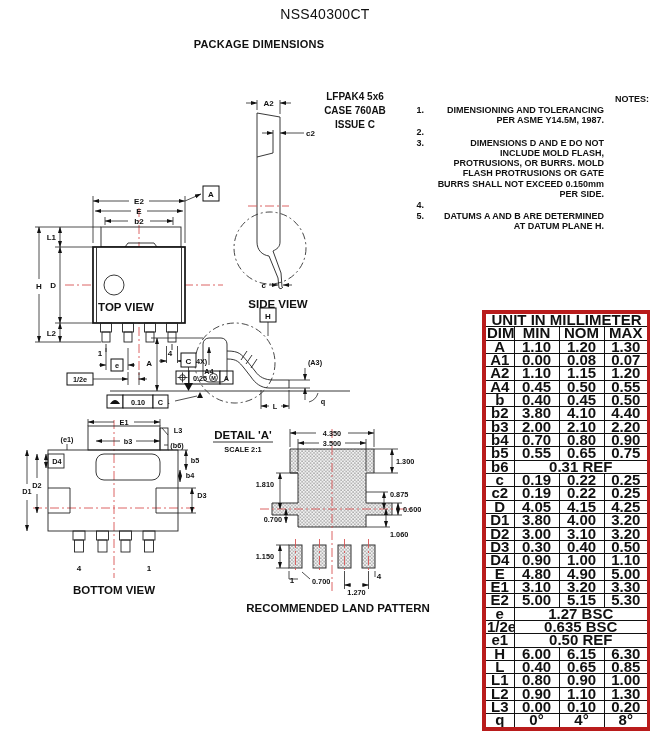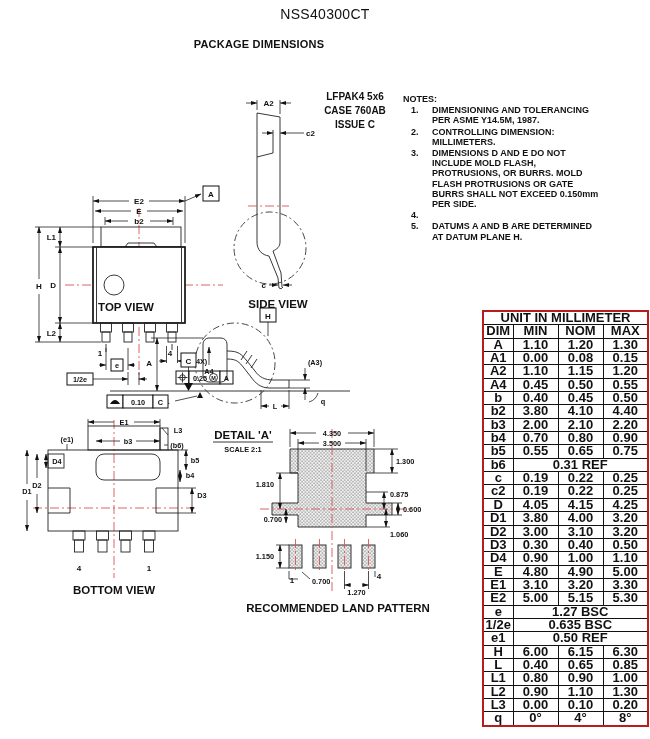--- a/index.html
+++ b/index.html
@@ -1,26 +1,26 @@
 <!DOCTYPE html>
 <html><head>
 <meta charset="utf-8">
 <style>
   html,body{margin:0;padding:0;background:#fff;}
   body{width:650px;height:739px;position:relative;font-family:"Liberation Sans",sans-serif;color:#111;overflow:hidden;}
   .abs{position:absolute;}
   .page-title{top:6px;left:0;width:650px;text-align:center;font-size:14px;font-weight:normal;letter-spacing:.3px;}
   .page-subtitle{top:38px;left:0;width:518px;text-align:center;font-size:11px;font-weight:bold;letter-spacing:.2px;}
   .case-info{left:300px;top:90px;width:110px;text-align:center;font-weight:bold;font-size:10px;line-height:14px;}
-  .notes{left:403px;top:94px;width:246px;font-size:9px;font-weight:bold;line-height:10.2px;}
+  .notes{left:403px;top:94px;width:246px;font-size:9px;font-weight:bold;line-height:10.2px;text-align:right;}
   .notes .nh{margin-bottom:1px;}
   .note-item{display:grid;grid-template-columns:13px 1fr;column-gap:8px;padding-left:8px;margin-bottom:1px;}
   .note-text{width:172px;}
   table.dims{position:absolute;left:482px;top:310px;width:166px;border-collapse:collapse;table-layout:fixed;
-    font-size:13px;font-weight:bold;border:2px solid #b91c1c;}
+    font-size:15px;font-weight:bold;border:4px solid #b91c1c;}
   table.dims td,table.dims th{border:1px solid #111;padding:0 1px;text-align:center;line-height:12.35px;height:12.35px;overflow:hidden;white-space:nowrap;}
   table.dims col.c0{width:30px;} table.dims col.cv{width:45px;}
   svg{position:absolute;overflow:visible;}
   svg text{font-family:"Liberation Sans",sans-serif;font-weight:bold;fill:#111;}
   .t8{font-size:8px;} .t7{font-size:7.3px;} .t11{font-size:11.5px;}
   .dl{stroke:#222;stroke-width:.8;fill:none;}
   .thin{stroke:#222;stroke-width:.9;fill:none;}
   .out{stroke:#111;stroke-width:1.7;fill:#fff;}
   .box{fill:#fff;stroke:#111;stroke-width:1;}
   .red{stroke:#d85353;stroke-width:.9;fill:none;stroke-dasharray:9 3 2 3;}
@@ -54,21 +54,20 @@
 
 <div class="abs notes">
   <div class="nh">NOTES:</div>
   <div id="notes-list">
       <div class="note-item">
         <div>1.</div>
         <div class="note-text">DIMENSIONING AND TOLERANCING PER ASME Y14.5M, 1987.</div>
       </div>
       <div class="note-item">
         <div>2.</div>
-        <div class="note-text">CONTROLLING DIMENSION: MILLIMETERS.</div>
       </div>
       <div class="note-item">
         <div>3.</div>
         <div class="note-text">DIMENSIONS D AND E DO NOT INCLUDE MOLD FLASH, PROTRUSIONS, OR BURRS. MOLD FLASH PROTRUSIONS OR GATE BURRS SHALL NOT EXCEED 0.150mm PER SIDE.</div>
       </div>
       <div class="note-item">
         <div>4.</div>
       </div>
       <div class="note-item">
         <div>5.</div>
@@ -394,21 +393,21 @@
       <tr>
         <td>A</td>
         <td>1.10</td>
         <td>1.20</td>
         <td>1.30</td>
       </tr>
       <tr>
         <td>A1</td>
         <td>0.00</td>
         <td>0.08</td>
-        <td>0.15</td>
+        <td>0.07</td>
       </tr>
       <tr>
         <td>A2</td>
         <td>1.10</td>
         <td>1.15</td>
         <td>1.20</td>
       </tr>
       <tr>
         <td>A4</td>
         <td>0.45</td>

